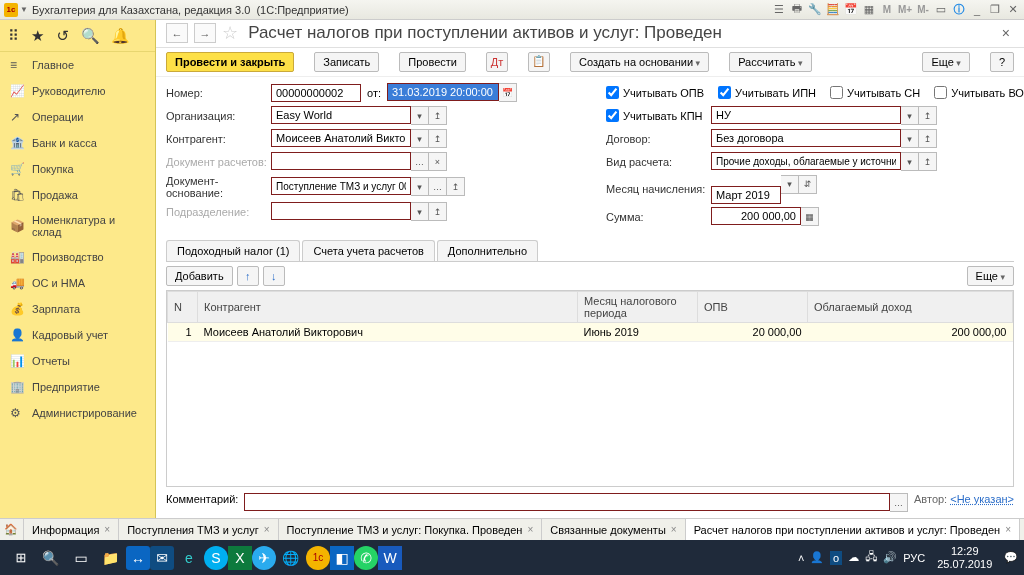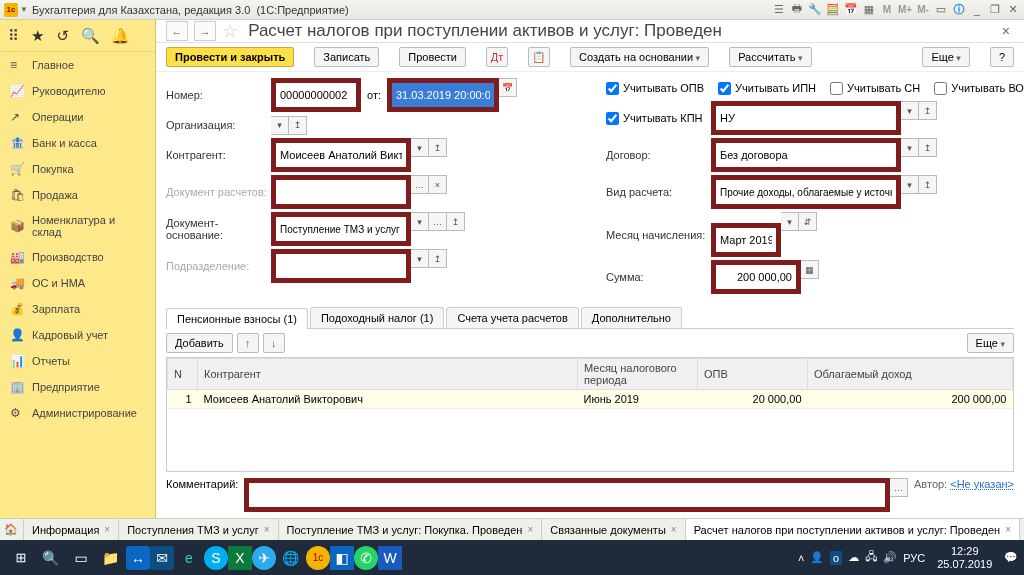--- a/index.html
+++ b/index.html
@@ -42,21 +42,21 @@
 .toolbar .spacer { flex: 1; }
 
 
 .form { padding: 6px 10px; }
 .form-row { display: flex; align-items: center; margin-bottom: 3px; min-height: 20px; }
 .form-row .lbl { width: 105px; color: #333; }
 .form-row .lbl.disabled { color: #aaa; }
 .form-cols { display: flex; gap: 20px; }
 .form-col { flex-shrink: 0; }
 .form-col.left { width: 420px; }
-.inp { border: 5px solid #7f1d1d; height: 31px; padding: 12px 4px; background: #fff; font-size: 11px; }
+.inp { border: 1px solid #7f1d1d; height: 18px; padding: 4px 4px; background: #fff; font-size: 11px; }
 .inp.sel { background: #3a7dd8; color: #fff; }
 .inp-grp { display: flex; }
 .inp-grp .ib { width: 18px; height: 19px; border: 1px solid #bbb; border-left: none; background: #f5f5f5; display: flex; align-items: center; justify-content: center; font-size: 9px; cursor: pointer; color: #555;}
 .chk-row { display: flex; align-items: center; gap: 14px; }
 .chk { display: flex; align-items: center; gap: 4px; }
 .chk input { width: 13px; height: 13px; }
 
 
 .tabs { display: flex; border-bottom: 1px solid #ccc; margin: 4px 10px 0; }
 .tab { padding: 4px 10px; border: 1px solid #ccc; border-bottom: none; background: #f5f5f5; margin-right: 2px; cursor: pointer; border-radius: 3px 3px 0 0; font-size: 11px; }
@@ -218,20 +218,21 @@
             <input class="inp" style="width: 90px;" value="00000000002">
             <span style="margin:0 6px">от:</span>
             <div class="inp-grp">
                 <input class="inp sel" style="width: 112px;" value="31.03.2019 20:00:00">
                 <span class="ib">📅</span>
               </div>
           </div>
           <div class="form-row">
             <span class="lbl">Организация:</span>
             <div class="inp-grp">
+                <input class="inp" style="width: 140px;" value="Easy World">
                 <span class="ib">▾</span>
                 <span class="ib">↥</span>
               </div>
           </div>
           <div class="form-row">
             <span class="lbl">Контрагент:</span>
             <div class="inp-grp">
                 <input class="inp" style="width: 140px;" value="Моисеев Анатолий Викторович">
                 <span class="ib">▾</span>
                 <span class="ib">↥</span>
@@ -323,21 +324,20 @@
             <div class="inp-grp">
                 <input class="inp" style="width: 90px; text-align: right;" value="200 000,00">
                 <span class="ib">▦</span>
               </div>
           </div>
         </div>
       </div>
     </div>
 
     <div class="tabs">
-      <div class="tab active">Пенсионные взносы (1)</div>
       <div class="tab">Подоходный налог (1)</div>
       <div class="tab">Счета учета расчетов</div>
       <div class="tab">Дополнительно</div>
     </div>
 
     <div class="gtoolbar">
       <button class="btn">Добавить</button>
       <button class="btn icon" style="color:#2a6dc9">↑</button>
       <button class="btn icon" style="color:#2a6dc9">↓</button>
       <div class="spacer"></div>

